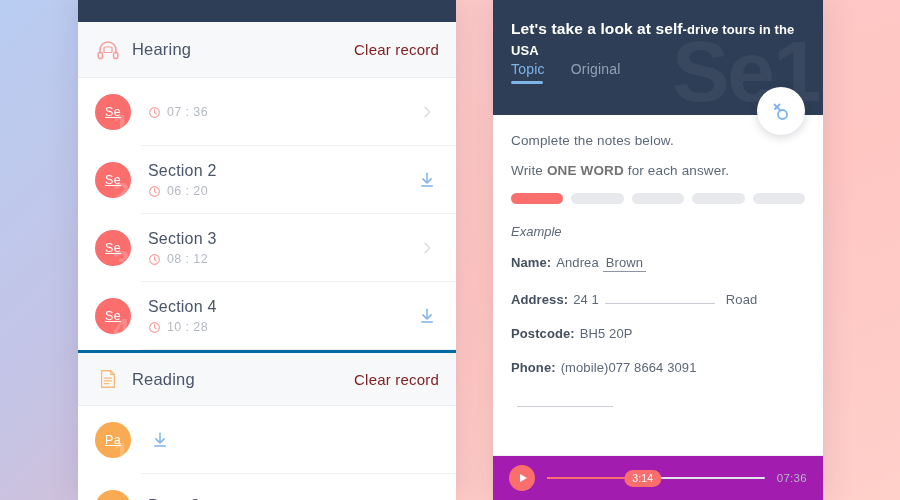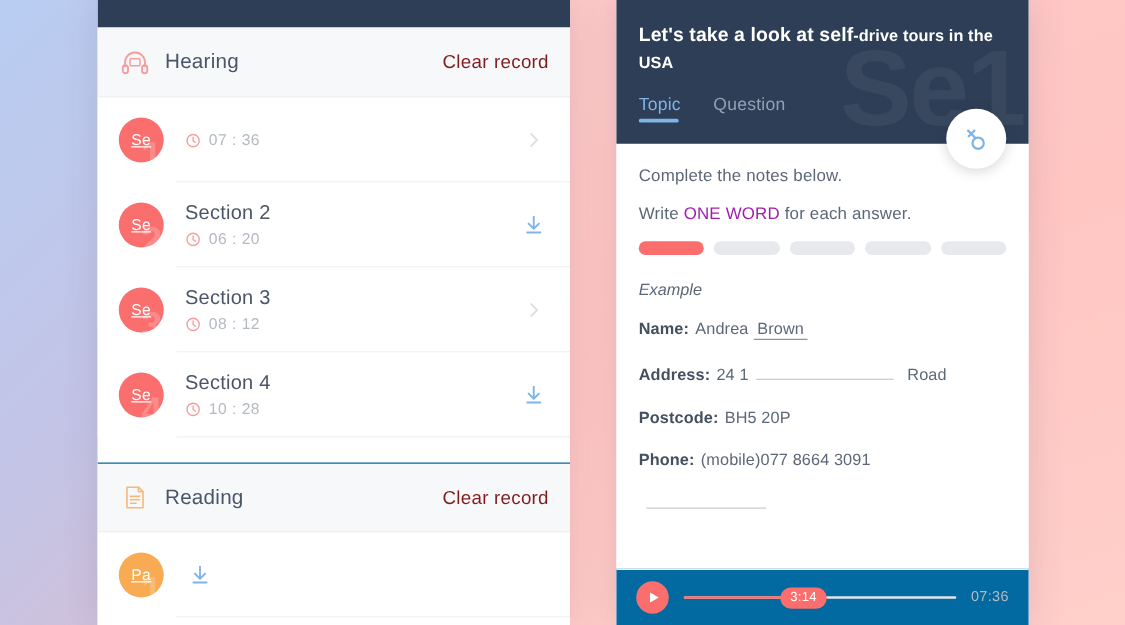--- a/index.html
+++ b/index.html
@@ -163,21 +163,20 @@
     font-size: 14.5px;
     line-height: 1.42;
     letter-spacing: .1px;
     max-width: 285px;
   }
   .r-title .lead { font-weight: bold; font-size: 15.5px; }
   .r-title .rest { font-weight: bold; font-size: 13px; }
   .r-tabs {
     position: relative;
     display: flex; align-items: flex-start;
-    margin-top: 14px;
   }
   .r-tab {
     font-size: 14px;
     color: #93a1b5;
     margin-right: 26px;
     padding-bottom: 7px;
     letter-spacing: .2px;
     position: relative;
   }
   .r-tab.active { color: #7fb4e8; }
@@ -200,21 +199,21 @@
   .r-body {
     padding: 18px 18px 0 18px;
     position: relative;
   }
   .instr {
     font-size: 13.5px;
     color: #5c6878;
     letter-spacing: .15px;
     margin-bottom: 15px;
   }
-  .instr b { font-weight: normal; color: #a21caf; }
+  .instr b { font-weight: bold; color: #737373; }
 
   .progress {
     display: flex;
     gap: 8px;
     margin: 6px 0 20px 0;
   }
   .pbar {
     height: 11px; border-radius: 5.5px;
     background: #e7e9ed;
     flex: 1;
@@ -255,21 +254,21 @@
   .ul-answer {
     border-bottom: 1px solid #8d95a3;
     padding: 0 3px 1px 3px;
     margin-left: 4px;
   }
 
   
   .audio {
     position: absolute;
     left: 0; bottom: 0; width: 330px; height: 45px;
-    background: #0369a1;
+    background: #a21caf;
     border-top: 1px solid #eef0f3;
     display: flex; align-items: center;
     padding: 0 16px;
   }
   .play {
     width: 26px; height: 26px; border-radius: 50%;
     background: #fa6e6e;
     flex: none;
     display: flex; align-items: center; justify-content: center;
     margin-right: 12px;
@@ -433,21 +432,21 @@
         <span class="row-act">
           <svg width="18" height="18" viewBox="0 0 24 24" fill="none" stroke="#7fb4e8" stroke-width="2" stroke-linecap="round" stroke-linejoin="round">
               <path d="M12 3v12"></path>
               <path d="M6.5 10.5L12 16l5.5-5.5"></path>
               <path d="M5 20h14"></path>
             </svg>
         </span>
       </div>
     </div>
 
-    <div class="group-header" style="border-top:1px solid #0369a1;margin-top:20px;">
+    <div class="group-header" style="border-top:3px solid #0369a1;">
       <span class="gh-icon">
         <svg width="22" height="22" viewBox="0 0 24 24" fill="none" stroke="#f6b97a" stroke-width="1.4" stroke-linecap="round" stroke-linejoin="round">
           <path d="M5 3h10l4 4v14H5z"></path>
           <path d="M15 3v4h4"></path>
           <path d="M8 11h8M8 14h8M8 17h5"></path>
         </svg>
       </span>
       <span class="gh-title">Reading</span>
       <span class="gh-action">Clear record</span>
     </div>
@@ -482,21 +481,21 @@
 
   <div id="right-panel">
 
     <div class="r-header">
       <div class="r-watermark">Se1</div>
       <div class="r-title">
         <span class="lead">Let's take a look at self</span><span class="rest">-drive tours in the USA</span>
       </div>
       <div class="r-tabs">
         <span class="r-tab active">Topic</span>
-        <span class="r-tab">Question</span>
+        <span class="r-tab">Original</span>
       </div>
     </div>
 
     <div class="fab">
       <svg width="24" height="24" viewBox="0 0 24 24" fill="none" stroke="#7fb4e8" stroke-width="1.8" stroke-linecap="round" stroke-linejoin="round">
         <circle cx="13.5" cy="15.5" r="4.5"></circle>
         <path d="M11 11L5.5 5.5"></path>
         <path d="M10.5 5.5L6 10"></path>
       </svg>
     </div>

